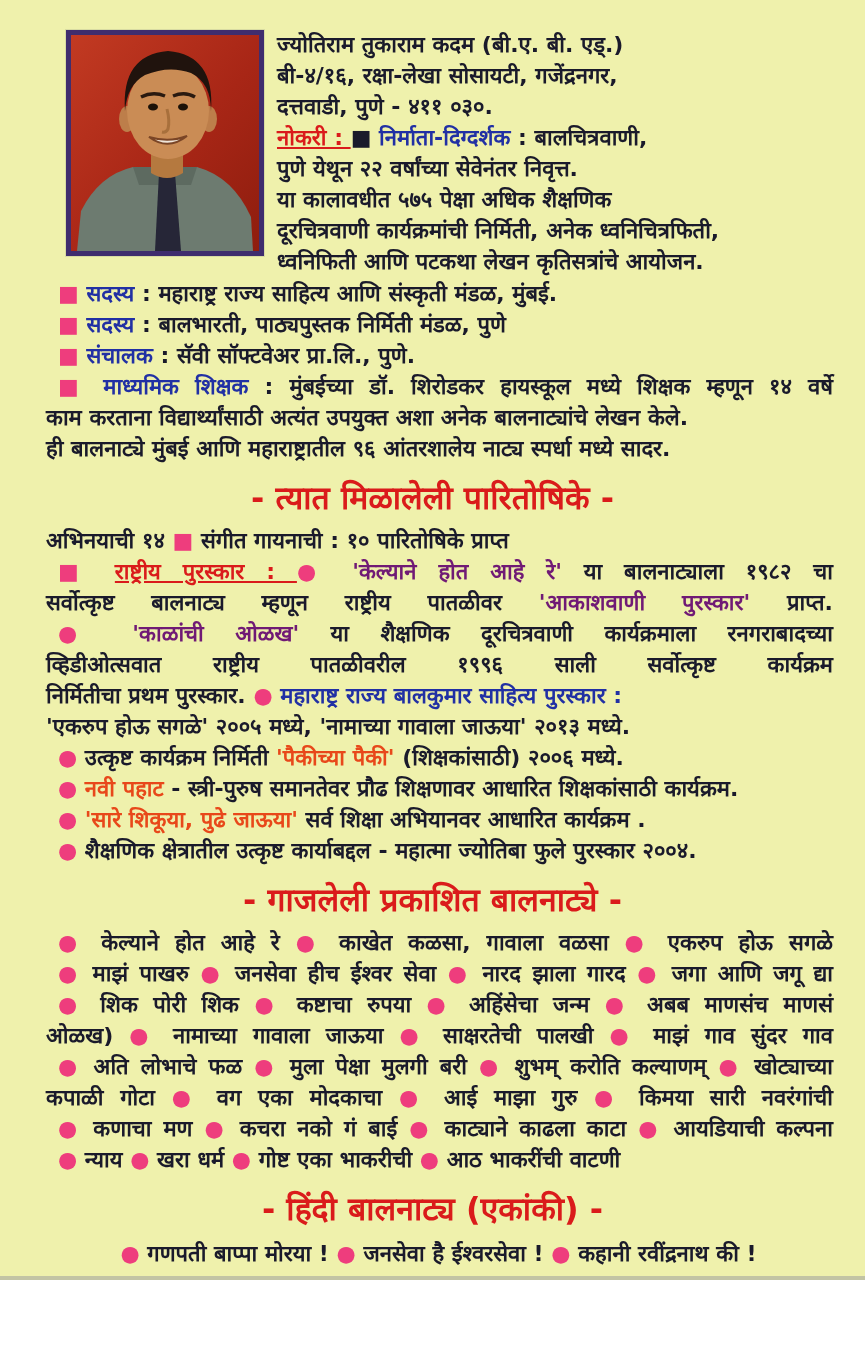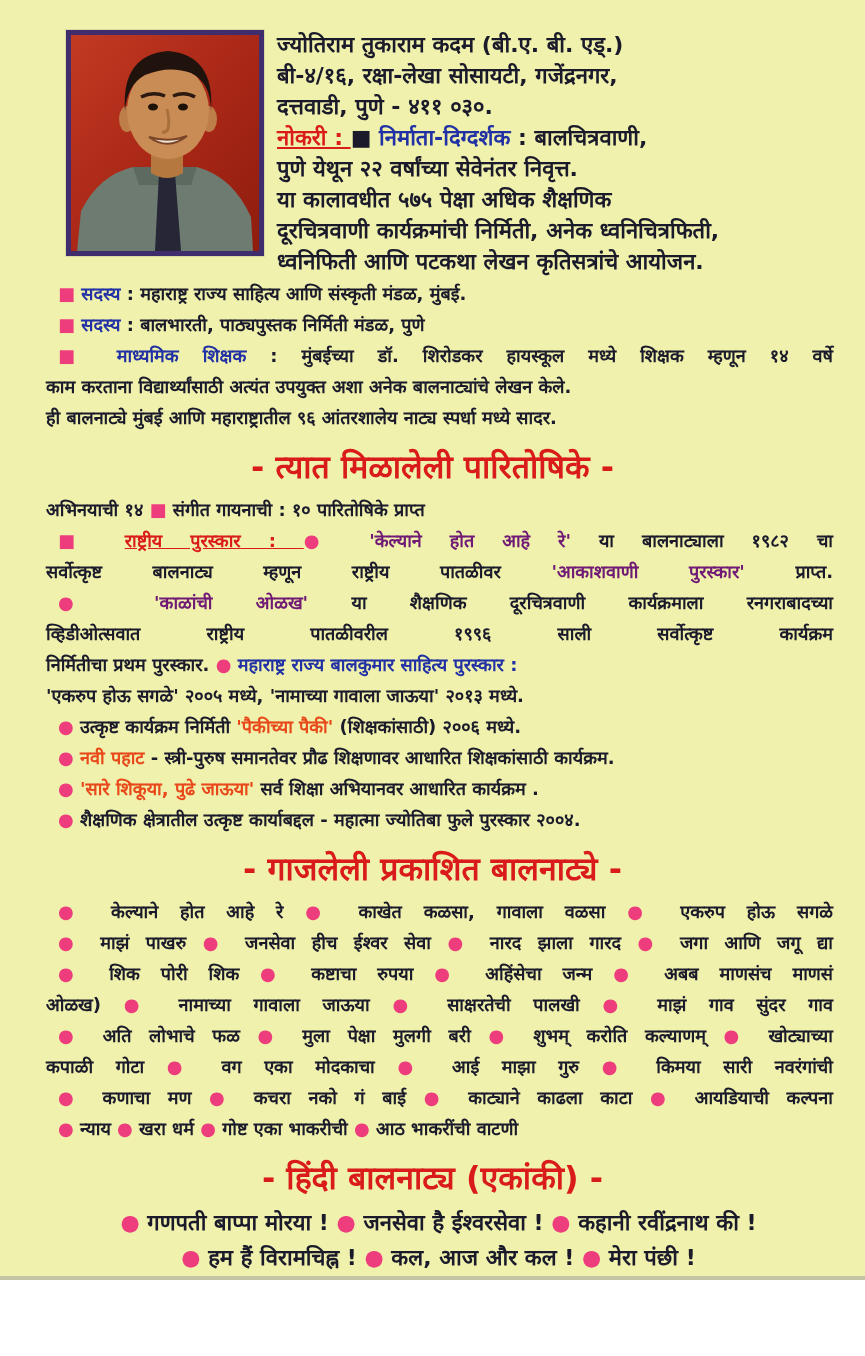--- a/index.html
+++ b/index.html
@@ -15,21 +15,21 @@
   .top{display:flex;align-items:flex-start;padding:30px 22px 0 66px;}
   .photo-frame{
     flex:0 0 auto;
     width:188px;height:216px;
     border:5px solid #3f2d6e;
     background:#a82616;
     box-shadow:0 0 0 1px #d8dba2;
   }
   .photo-frame svg{display:block;width:100%;height:100%;}
   .header-text{margin-left:13px;font-size:22px;line-height:29.5px;}
-  .para{padding:0 32px 0 46px;font-size:18px;line-height:31px;}
+  .para{padding:0 32px 0 46px;font-size:22px;line-height:31px;}
   .para.hindi{text-align:center;line-height:35px;padding:0 24px;font-size:22px;}
   .line{min-height:31px;}
   .line.ind{padding-left:12px;}
   .line.j{text-align:justify;text-align-last:justify;}
   .heading{
     margin:11px 0 7px 0;
     text-align:center;
     font-size:32px;
     color:#da1b1b;
     font-weight:700;
@@ -92,20 +92,21 @@
         <div class="line"><span>पुणे येथून २२ वर्षांच्या सेवेनंतर निवृत्त.</span></div>
         <div class="line"><span>या कालावधीत ५७५ पेक्षा अधिक शैक्षणिक</span></div>
         <div class="line"><span>दूरचित्रवाणी कार्यक्रमांची निर्मिती, अनेक ध्वनिचित्रफिती,</span></div>
         <div class="line"><span>ध्वनिफिती आणि पटकथा लेखन कृतिसत्रांचे आयोजन.</span></div>
       </div>
   </div>
 
   <div class="para">
       <div class="line ind"><span class="c-pink">■ </span><span class="c-blue">सदस्य</span><span> : महाराष्ट्र राज्य साहित्य आणि संस्कृती मंडळ, मुंबई.</span></div>
       <div class="line ind"><span class="c-pink">■ </span><span class="c-blue">सदस्य</span><span> : बालभारती, पाठ्यपुस्तक निर्मिती मंडळ, पुणे</span></div>
+      <div class="line ind"><span class="c-pink">■ </span><span class="c-blue">संचालक</span><span> : सॅवी सॉफ्टवेअर प्रा.लि., पुणे.</span></div>
       <div class="line j ind"><span class="c-pink">■ </span><span class="c-blue">माध्यमिक शिक्षक</span><span> : मुंबईच्या डॉ. शिरोडकर हायस्कूल मध्ये शिक्षक म्हणून १४ वर्षे</span></div>
       <div class="line"><span>काम करताना विद्यार्थ्यांसाठी अत्यंत उपयुक्त अशा अनेक बालनाट्यांचे लेखन केले.</span></div>
       <div class="line"><span>ही बालनाट्ये मुंबई आणि महाराष्ट्रातील ९६ आंतरशालेय नाट्य स्पर्धा मध्ये सादर.</span></div>
     </div>
 
   <div class="heading">- त्यात मिळालेली पारितोषिके -</div>
   <div class="para">
       <div class="line"><span>अभिनयाची १४ </span><span class="c-pink">■ </span><span>संगीत गायनाची : १० पारितोषिके प्राप्त</span></div>
       <div class="line j ind"><span class="c-pink">■ </span><span class="c-red">राष्ट्रीय पुरस्कार : </span><span class="c-pink">● </span><span class="c-orange">'केल्याने होत आहे रे'</span><span> या बालनाट्याला १९८२ चा</span></div>
       <div class="line j"><span>सर्वोत्कृष्ट बालनाट्य म्हणून राष्ट्रीय पातळीवर </span><span class="c-orange">'आकाशवाणी पुरस्कार'</span><span> प्राप्त.</span></div>

